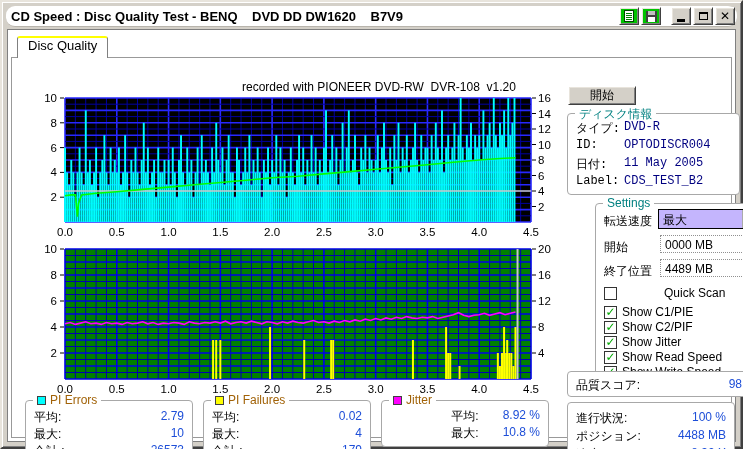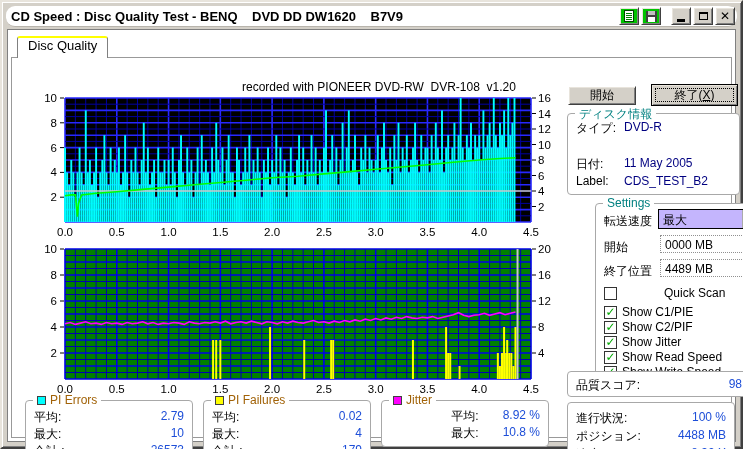--- a/index.html
+++ b/index.html
@@ -596,30 +596,25 @@
           <span class="swatch" id="sw2" style="background: rgb(255, 0, 255);"></span>
           <span>Jitter</span>
         </div>
         <div class="lrow" style="top:7px;"><span>平均:</span><span class="val">8.92 %</span></div>
         <div class="lrow" style="top:24px;"><span>最大:</span><span class="val">10.8 %</span></div>
       </div>
 
       <div class="btn" style="left:556px; top:28px; width:68px; height:19px;">
         <span>開始</span>
       </div>
-      <div class="btn default" style="left:639px; top:26px; width:87px; height:22px;">
-        <span class="focusrect"></span>
-        <span>終了(</span>
-          <span style="text-decoration:underline;">X</span>
-          <span>)</span>
-      </div>
-
-      <div class="groupbox" style="left:555px; top:55px; width:173px; height:82px;">
+
+      <div class="groupbox" style="left:555px; top:55px; width:173px; height:82px;font-family:Liberation Mono, monospace;">
         <div class="gtitle">ディスク情報</div>
         <div class="lrow" style="top:6px;"><span>タイプ:</span><span class="val2">DVD-R</span></div>
+        <div class="lrow" style="top:24px;"><span>ID:</span><span class="val2">OPTODISCR004</span></div>
         <div class="lrow" style="top:42px;"><span>日付:</span><span class="val2">11 May 2005</span></div>
         <div class="lrow" style="top:60px;"><span>Label:</span><span class="val2">CDS_TEST_B2</span></div>
       </div>
 
       <div class="groupbox" style="left:555px; top:145px; width:168px; height:190px;margin-left:28px;">
         <div class="gtitle">Settings</div>
         <div class="rp-label" style="left:8px; top:9px;">転送速度</div>
         <div class="combo" style="left:62px; top:5px; width:102px;">
           <span class="cval">最大</span>
           <span class="cbtn">✔</span>

